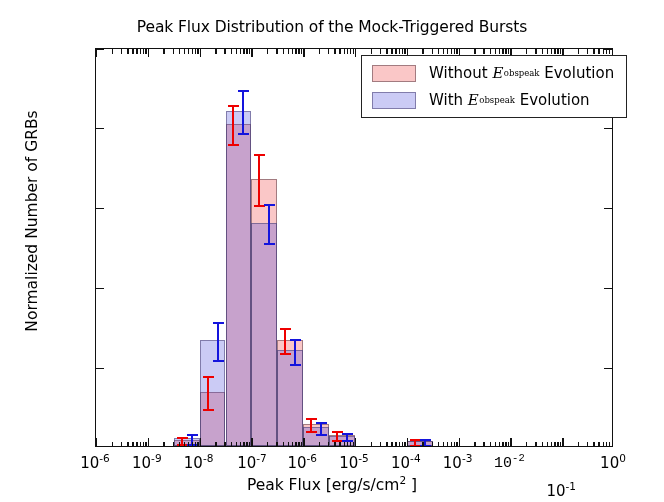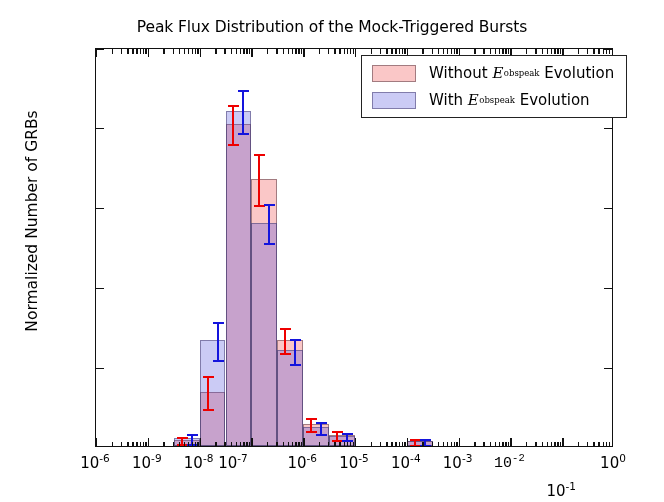--- a/index.html
+++ b/index.html
@@ -387,21 +387,21 @@
         <div class="ytickR maj" style="top: 79.1px;"></div>
         <div class="ytick maj" style="top: -0.7px;"></div>
         <div class="ytickR maj" style="top: -0.7px;"></div>
       </div>
   </div>
 
   <div id="ticklabels">
       <div class="xlab" style="left: 95px;">10<sup>-6</sup></div>
       <div class="xlab" style="left: 146.8px;">10<sup>-9</sup></div>
       <div class="xlab" style="left: 198.6px;">10<sup>-8</sup></div>
-      <div class="xlab" style="left: 233px;">10<sup>-7</sup></div>
+      <div class="xlab" style="left: 252px;">10<sup>-7</sup></div>
       <div class="xlab" style="left: 302.2px;">10<sup>-6</sup></div>
       <div class="xlab" style="left: 354px;">10<sup>-5</sup></div>
       <div class="xlab" style="left: 405.8px;">10<sup>-4</sup></div>
       <div class="xlab" style="left: 457.6px;">10<sup>-3</sup></div>
       <div class="xlab" style="left: 509.4px; font-family: Liberation Mono, monospace;">10<sup>-2</sup></div>
       <div class="xlab" style="left: 561.2px; margin-top: 28px;">10<sup>-1</sup></div>
       <div class="xlab" style="left: 613px;">10<sup>0</sup></div>
     </div>
 
   <div id="legend">
@@ -414,15 +414,16 @@
       </div>
       <div class="legrow">
         <span class="legswatch blue"></span>
         <span class="legtxt">With <span class="mathE">E</span><span class="subsup">
             <span>obs</span>
             <span>peak</span>
           </span> Evolution</span>
       </div>
     </div>
 
+  <div id="xtitle"><span>Peak Flux [erg/s/cm</span><sup>2</sup><span> ]</span></div>
   <div id="ytitle">Normalized Number of GRBs</div>
 
 </div>
 
 </body></html>

